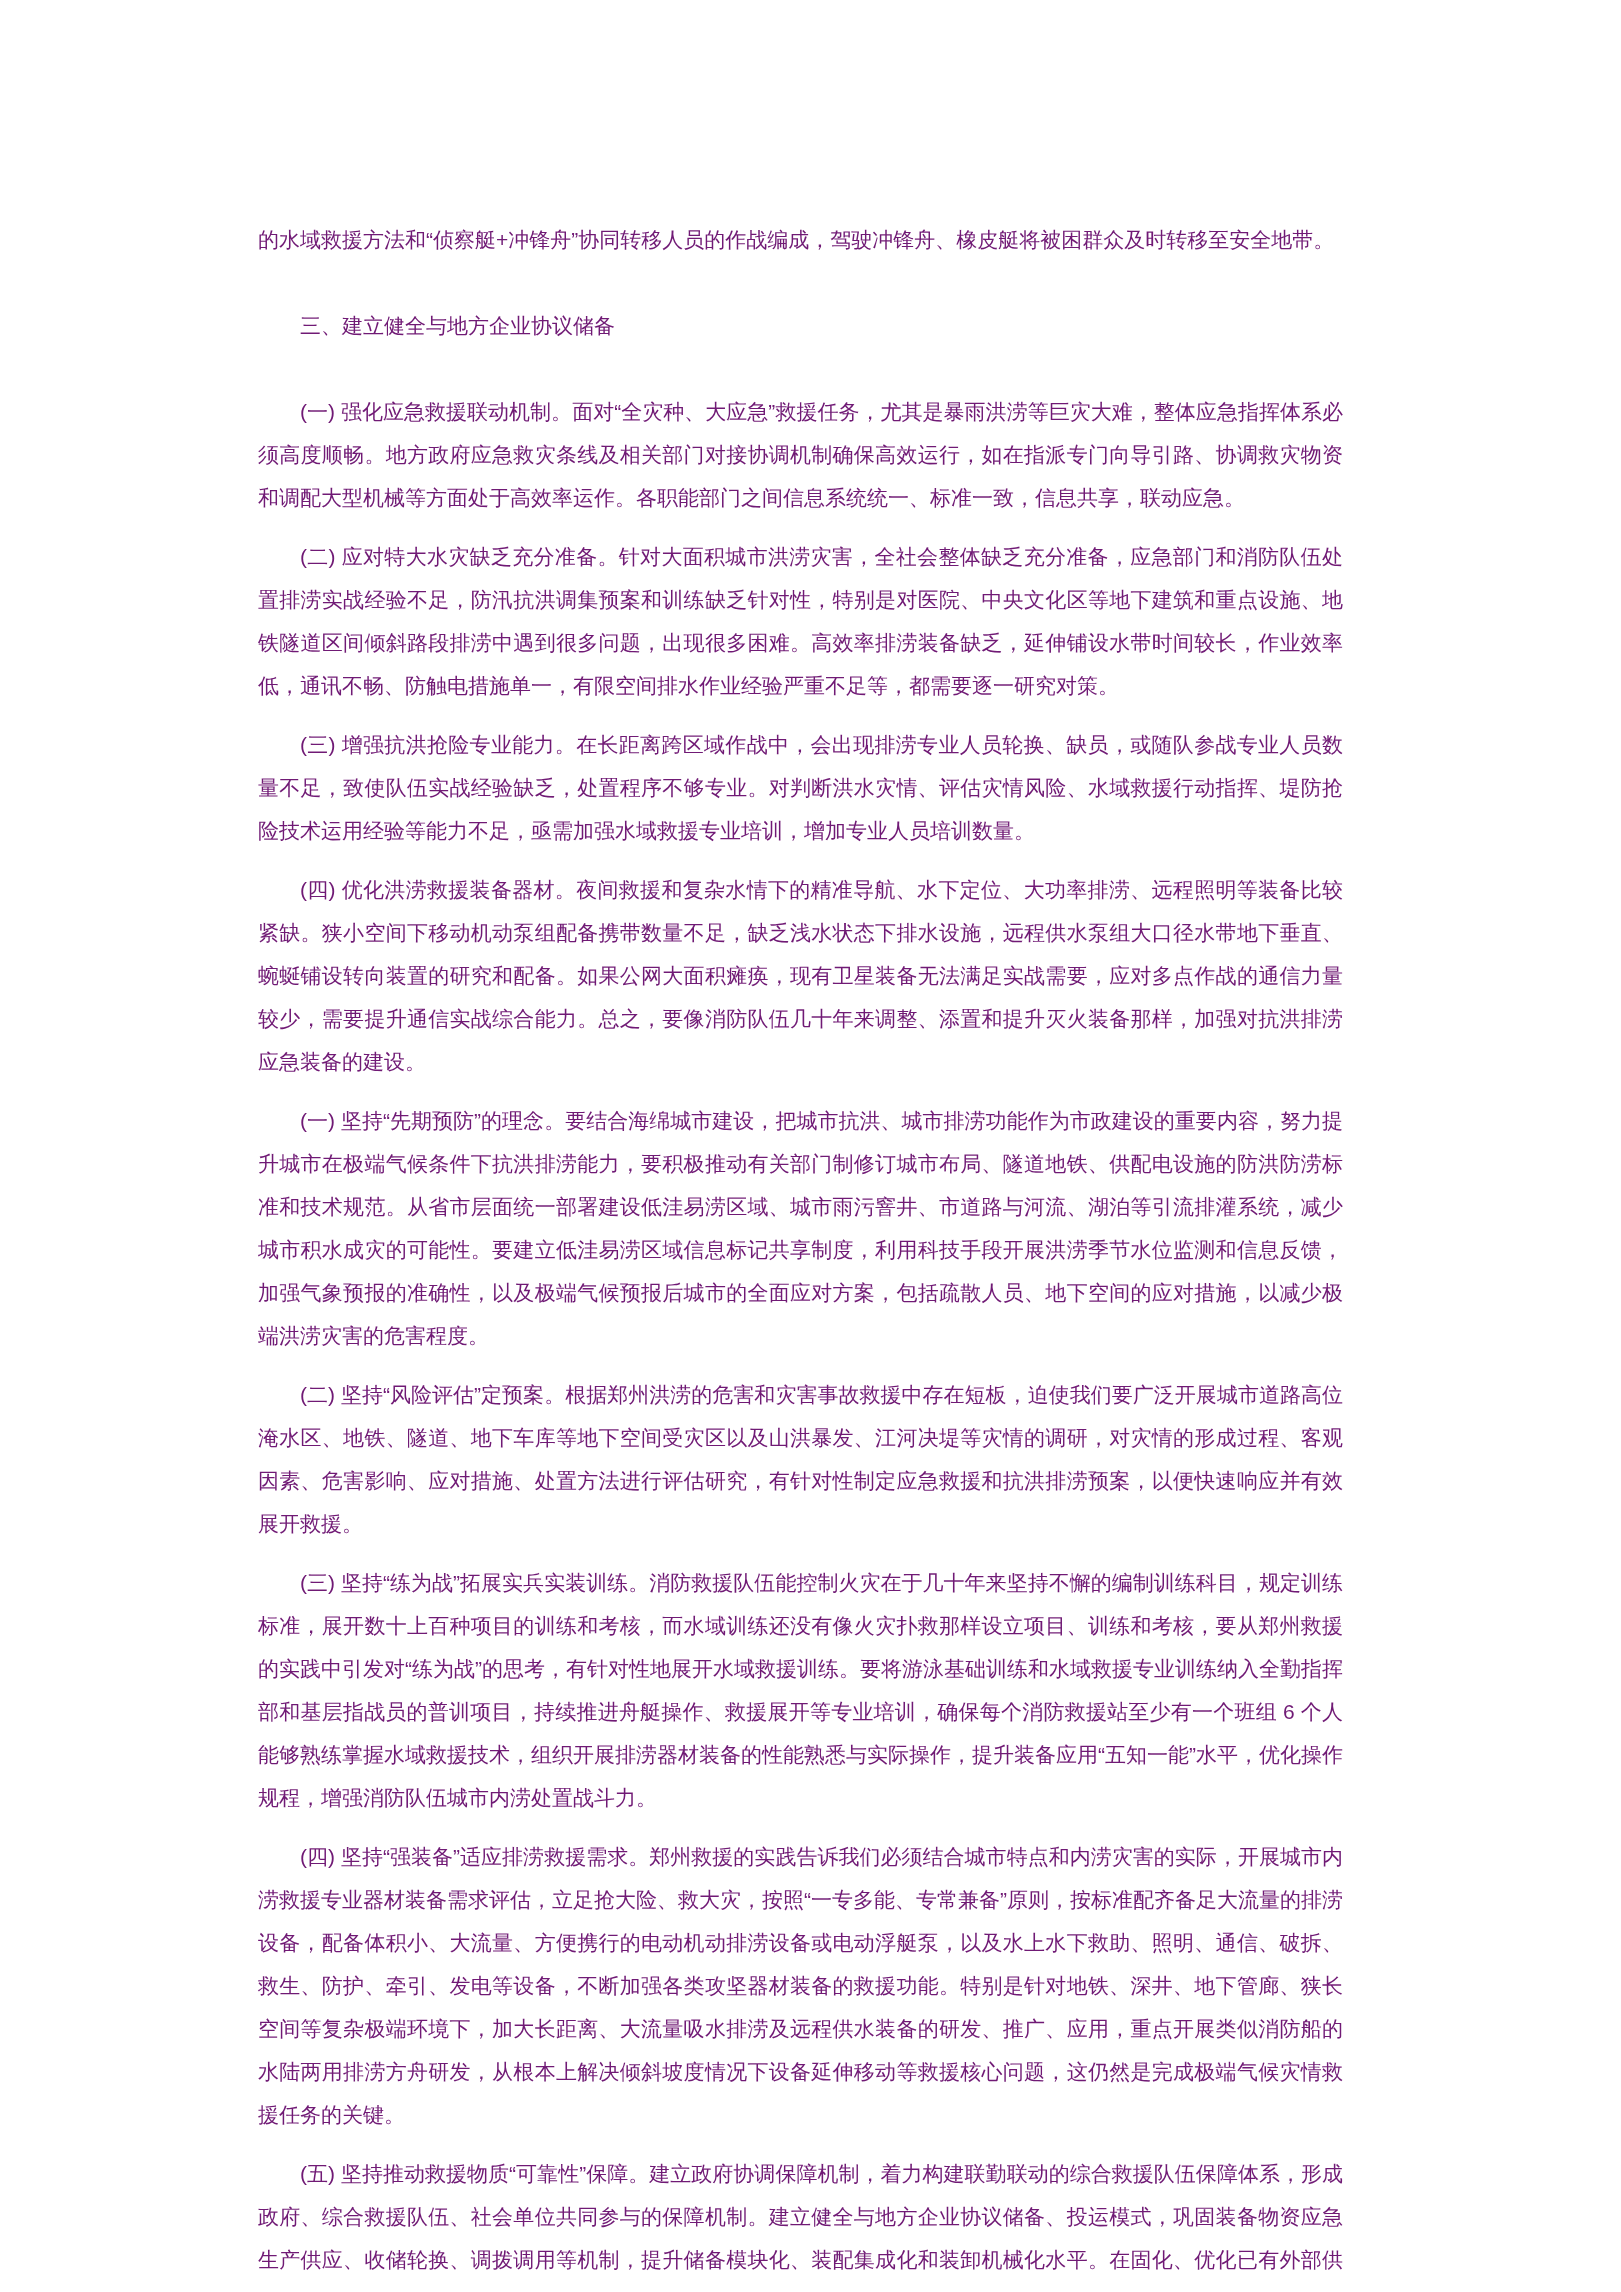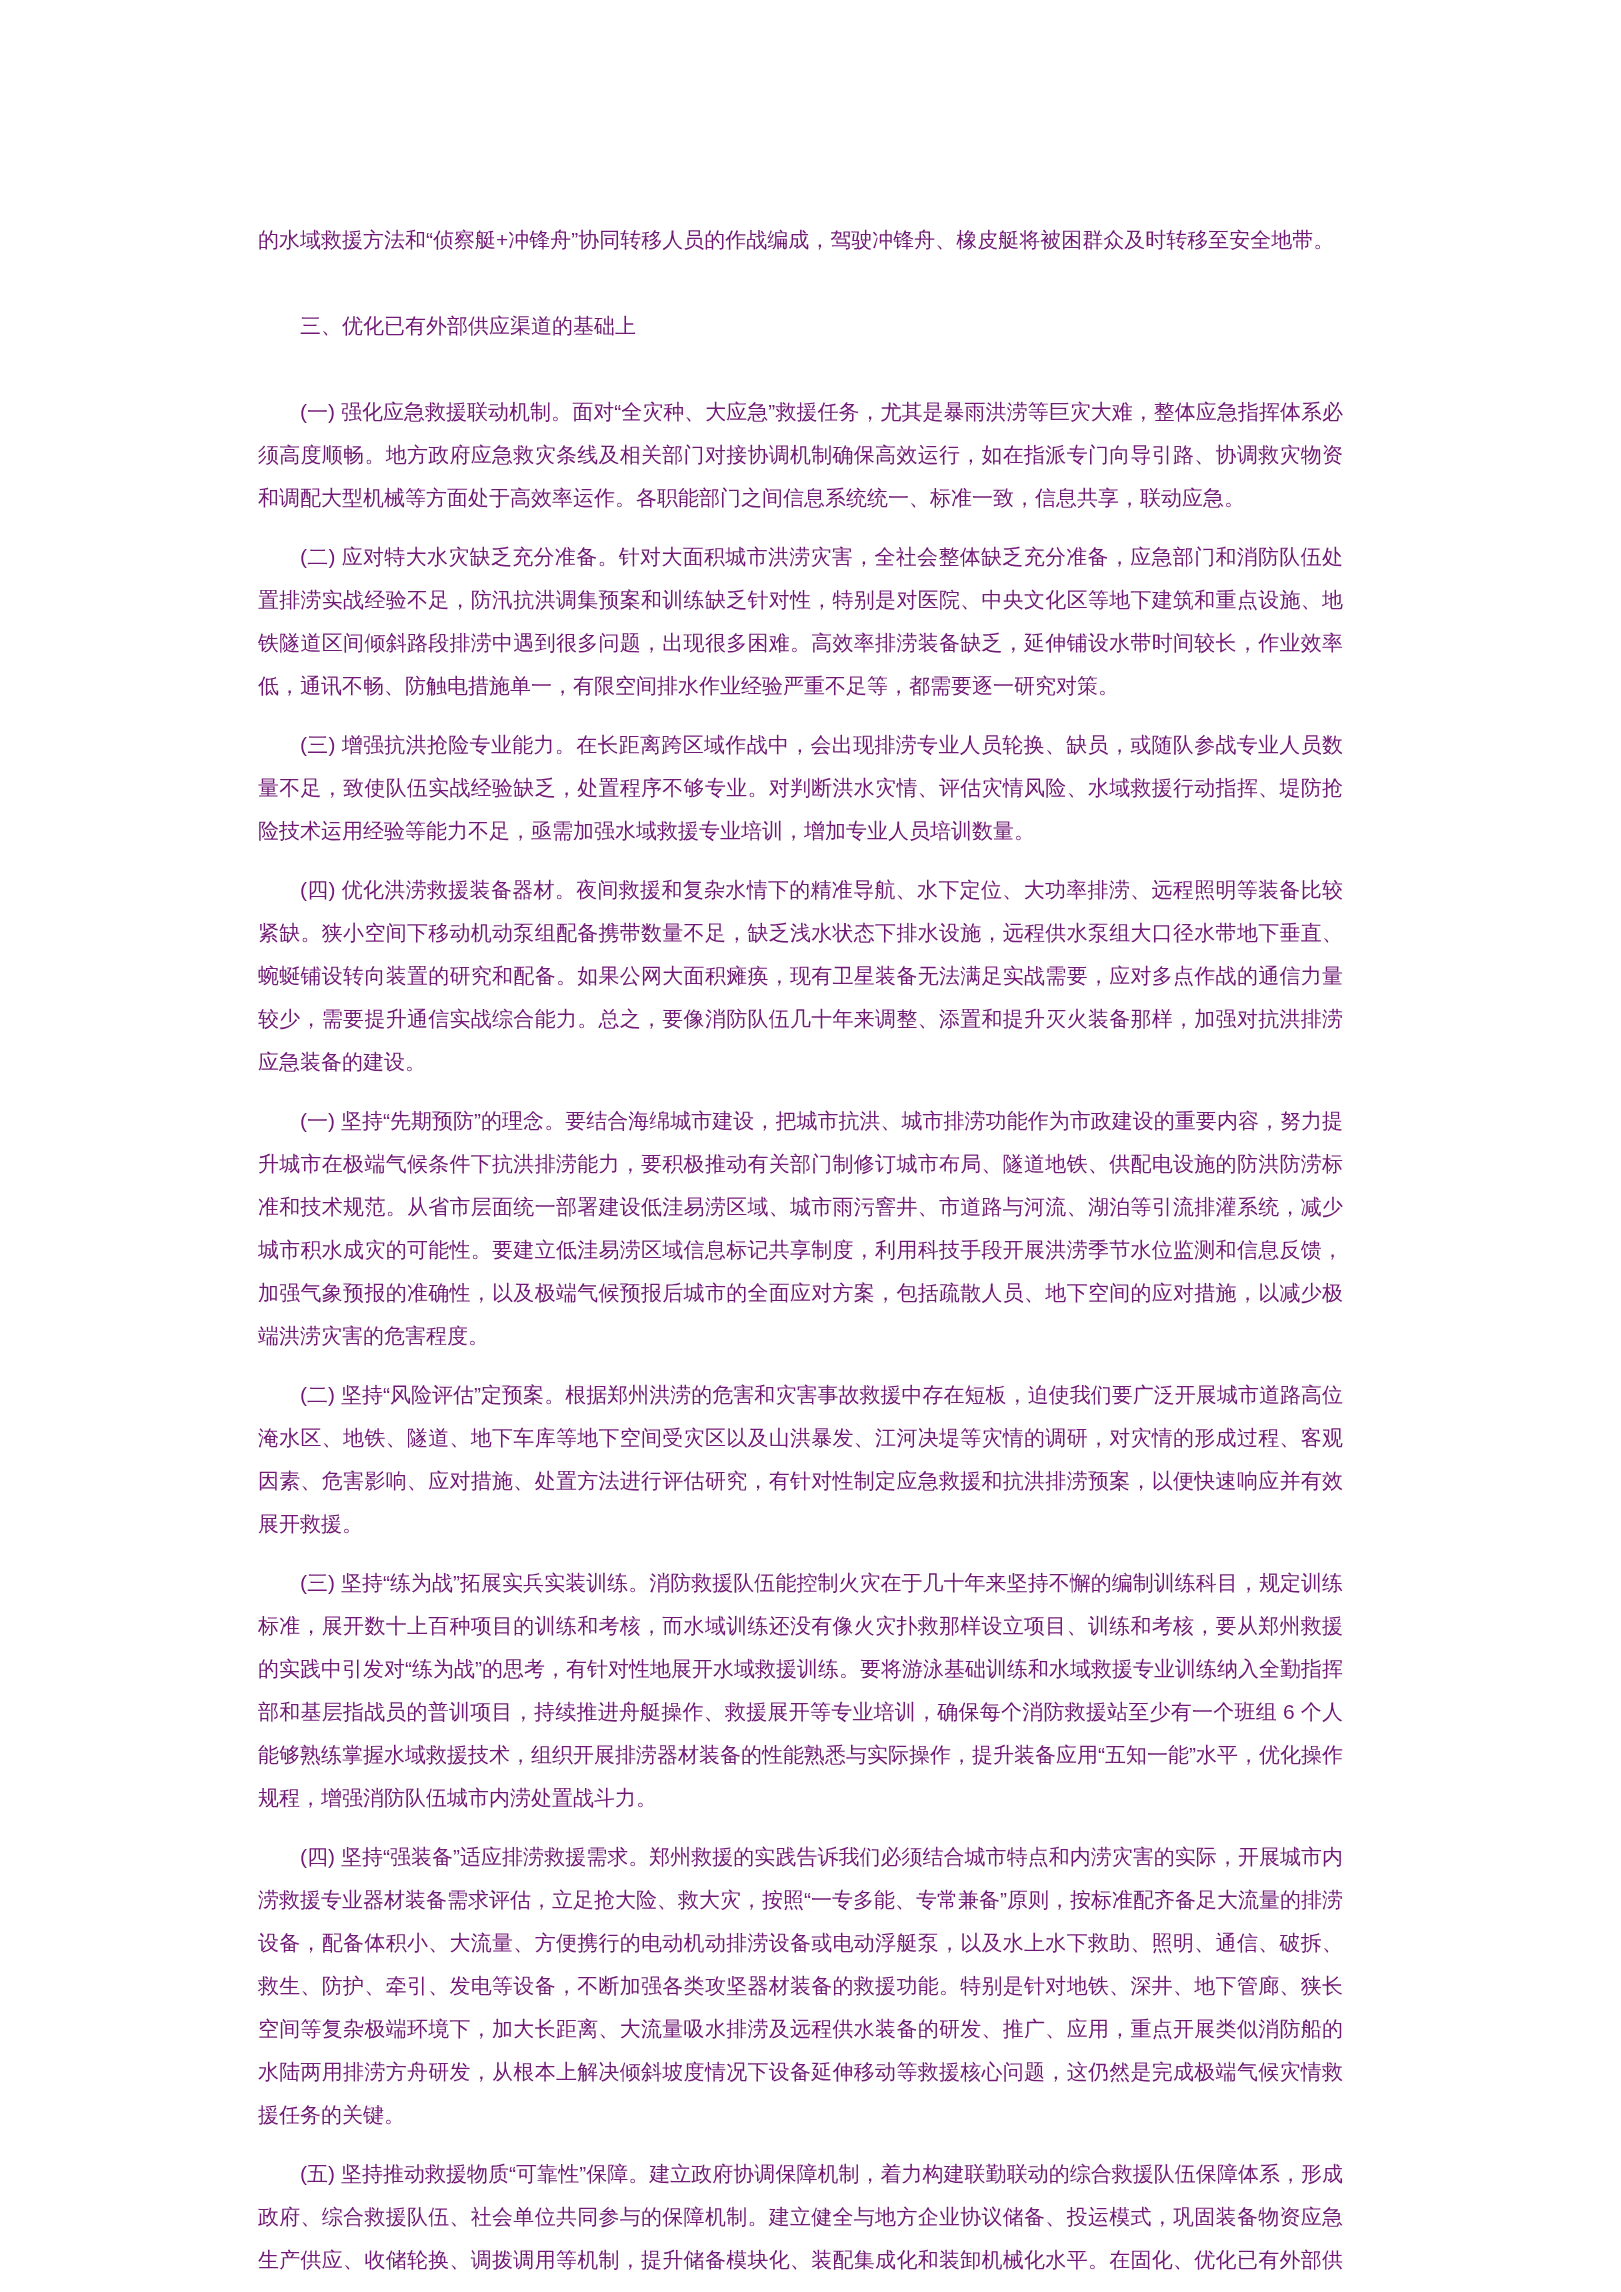--- a/index.html
+++ b/index.html
@@ -39,21 +39,21 @@
     margin-bottom: 43px;
     font-weight: normal;
   }
 </style>
 </head>
 <body>
 
 <div class="page">
   <div class="content" id="content">
       <p class="continuation">的水域救援方法和“侦察艇+冲锋舟”协同转移人员的作战编成，驾驶冲锋舟、橡皮艇将被困群众及时转移至安全地带。</p>
-      <p class="heading">三、优化已有外部供应渠道的基础上</p>
+      <p class="heading">三、建立健全与地方企业协议储备</p>
       <p class="body">(一) 强化应急救援联动机制。面对“全灾种、大应急”救援任务，尤其是暴雨洪涝等巨灾大难，整体应急指挥体系必须高度顺畅。地方政府应急救灾条线及相关部门对接协调机制确保高效运行，如在指派专门向导引路、协调救灾物资和调配大型机械等方面处于高效率运作。各职能部门之间信息系统统一、标准一致，信息共享，联动应急。</p>
       <p class="body">(二) 应对特大水灾缺乏充分准备。针对大面积城市洪涝灾害，全社会整体缺乏充分准备，应急部门和消防队伍处置排涝实战经验不足，防汛抗洪调集预案和训练缺乏针对性，特别是对医院、中央文化区等地下建筑和重点设施、地铁隧道区间倾斜路段排涝中遇到很多问题，出现很多困难。高效率排涝装备缺乏，延伸铺设水带时间较长，作业效率低，通讯不畅、防触电措施单一，有限空间排水作业经验严重不足等，都需要逐一研究对策。</p>
       <p class="body">(三) 增强抗洪抢险专业能力。在长距离跨区域作战中，会出现排涝专业人员轮换、缺员，或随队参战专业人员数量不足，致使队伍实战经验缺乏，处置程序不够专业。对判断洪水灾情、评估灾情风险、水域救援行动指挥、堤防抢险技术运用经验等能力不足，亟需加强水域救援专业培训，增加专业人员培训数量。</p>
       <p class="body">(四) 优化洪涝救援装备器材。夜间救援和复杂水情下的精准导航、水下定位、大功率排涝、远程照明等装备比较紧缺。狭小空间下移动机动泵组配备携带数量不足，缺乏浅水状态下排水设施，远程供水泵组大口径水带地下垂直、蜿蜒铺设转向装置的研究和配备。如果公网大面积瘫痪，现有卫星装备无法满足实战需要，应对多点作战的通信力量较少，需要提升通信实战综合能力。总之，要像消防队伍几十年来调整、添置和提升灭火装备那样，加强对抗洪排涝应急装备的建设。</p>
       <p class="body">(一) 坚持“先期预防”的理念。要结合海绵城市建设，把城市抗洪、城市排涝功能作为市政建设的重要内容，努力提升城市在极端气候条件下抗洪排涝能力，要积极推动有关部门制修订城市布局、隧道地铁、供配电设施的防洪防涝标准和技术规范。从省市层面统一部署建设低洼易涝区域、城市雨污窨井、市道路与河流、湖泊等引流排灌系统，减少城市积水成灾的可能性。要建立低洼易涝区域信息标记共享制度，利用科技手段开展洪涝季节水位监测和信息反馈，加强气象预报的准确性，以及极端气候预报后城市的全面应对方案，包括疏散人员、地下空间的应对措施，以减少极端洪涝灾害的危害程度。</p>
       <p class="body">(二) 坚持“风险评估”定预案。根据郑州洪涝的危害和灾害事故救援中存在短板，迫使我们要广泛开展城市道路高位淹水区、地铁、隧道、地下车库等地下空间受灾区以及山洪暴发、江河决堤等灾情的调研，对灾情的形成过程、客观因素、危害影响、应对措施、处置方法进行评估研究，有针对性制定应急救援和抗洪排涝预案，以便快速响应并有效展开救援。</p>
       <p class="body">(三) 坚持“练为战”拓展实兵实装训练。消防救援队伍能控制火灾在于几十年来坚持不懈的编制训练科目，规定训练标准，展开数十上百种项目的训练和考核，而水域训练还没有像火灾扑救那样设立项目、训练和考核，要从郑州救援的实践中引发对“练为战”的思考，有针对性地展开水域救援训练。要将游泳基础训练和水域救援专业训练纳入全勤指挥部和基层指战员的普训项目，持续推进舟艇操作、救援展开等专业培训，确保每个消防救援站至少有一个班组 6 个人能够熟练掌握水域救援技术，组织开展排涝器材装备的性能熟悉与实际操作，提升装备应用“五知一能”水平，优化操作规程，增强消防队伍城市内涝处置战斗力。</p>
       <p class="body">(四) 坚持“强装备”适应排涝救援需求。郑州救援的实践告诉我们必须结合城市特点和内涝灾害的实际，开展城市内涝救援专业器材装备需求评估，立足抢大险、救大灾，按照“一专多能、专常兼备”原则，按标准配齐备足大流量的排涝设备，配备体积小、大流量、方便携行的电动机动排涝设备或电动浮艇泵，以及水上水下救助、照明、通信、破拆、救生、防护、牵引、发电等设备，不断加强各类攻坚器材装备的救援功能。特别是针对地铁、深井、地下管廊、狭长空间等复杂极端环境下，加大长距离、大流量吸水排涝及远程供水装备的研发、推广、应用，重点开展类似消防船的水陆两用排涝方舟研发，从根本上解决倾斜坡度情况下设备延伸移动等救援核心问题，这仍然是完成极端气候灾情救援任务的关键。</p>
       <p class="body">(五) 坚持推动救援物质“可靠性”保障。建立政府协调保障机制，着力构建联勤联动的综合救援队伍保障体系，形成政府、综合救援队伍、社会单位共同参与的保障机制。建立健全与地方企业协议储备、投运模式，巩固装备物资应急生产供应、收储轮换、调拨调用等机制，提升储备模块化、装配集成化和装卸机械化水平。在固化、优化已有外部供应渠道的基础上，结</p>
     </div>

